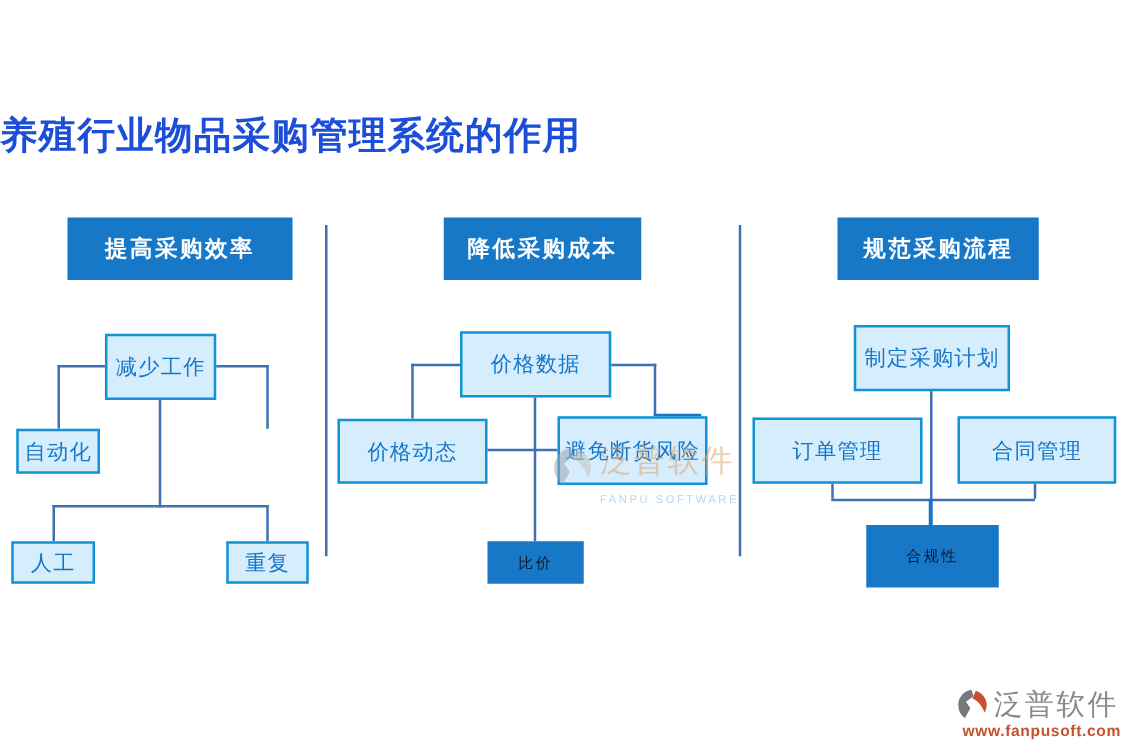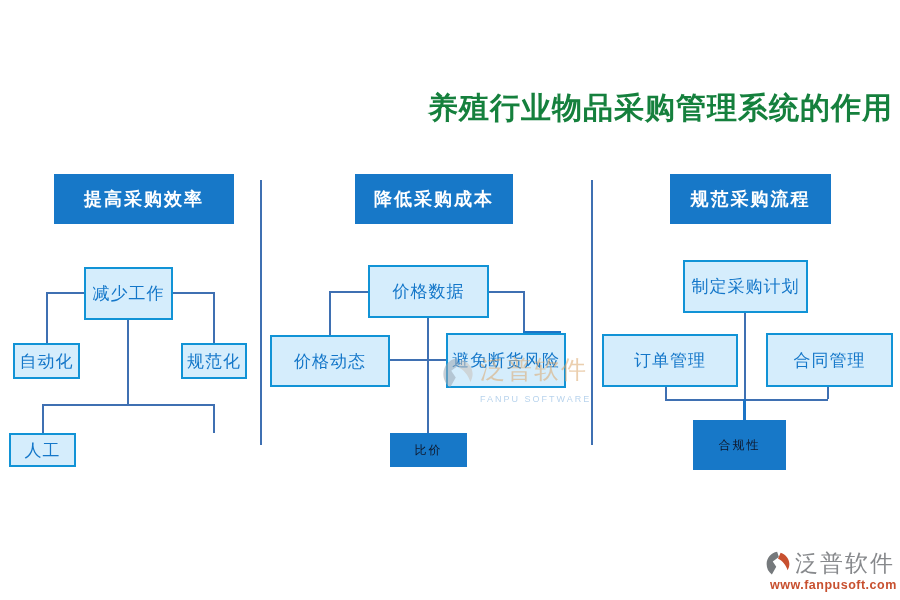--- a/index.html
+++ b/index.html
@@ -1,22 +1,22 @@
 <!DOCTYPE html>
 <html><head>
 <meta charset="utf-8">
 <style>
   html,body{margin:0;padding:0;background:#ffffff;}
   #canvas{
     position:relative;width:900px;height:600px;background:#ffffff;overflow:hidden;
     font-family:"Liberation Sans", sans-serif;
   }
   .title{
-    position:absolute;top:88px;left:0;width:893px;text-align:right;
-    font-family:"Liberation Serif", serif;font-weight:bold;font-size:30px;color:#15803d;
+    position:absolute;top:88px;left:0;width:893px;text-align:left;
+    font-family:"Liberation Serif", serif;font-weight:bold;font-size:30px;color:#1d4ed8;
     letter-spacing:1px;
   }
   .hdr{
     position:absolute;background:#1778c8;color:#ffffff;
     font-family:"Liberation Serif", serif;font-weight:bold;font-size:18px;
     display:flex;align-items:center;justify-content:center;letter-spacing:2px;
   }
   .node{
     position:absolute;background:#d5edfc;border:2px solid #1193d6;box-sizing:border-box;
     color:#1477c9;font-size:17px;display:flex;align-items:center;justify-content:center;
@@ -72,32 +72,32 @@
   <div class="hline" style="left:388px;top:359px;width:79px;"></div>
 
   <div class="vline" style="left:744px;top:311px;height:109px;"></div>
   <div class="hline" style="left:665px;top:399px;width:163px;"></div>
   <div class="vline" style="left:665px;top:386px;height:13px;"></div>
   <div class="vline" style="left:827px;top:385px;height:14px;"></div>
   <div class="thickline" style="left:743px;top:399px;width:3px;height:21px;"></div>
 
   <div class="node" style="left:84px;top:267px;width:89px;height:53px;">减少工作</div>
   <div class="node" style="left:13px;top:343px;width:67px;height:36px;">自动化</div>
-  <div class="node" style="left:181px;top:343px;width:66px;height:36px;">规范化</div>
   <div class="node" style="left:9px;top:433px;width:67px;height:34px;">人工</div>
+  <div class="node" style="left:181px;top:433px;width:66px;height:34px;">重复</div>
 
   <div class="node" style="left:368px;top:265px;width:121px;height:53px;">价格数据</div>
   <div class="node" style="left:270px;top:335px;width:120px;height:52px;">价格动态</div>
   <div class="node" style="left:446px;top:333px;width:120px;height:55px;">避免断货风险</div>
   <div class="node-dark" style="left:390px;top:433px;width:77px;height:34px;">比价</div>
 
   <div class="node" style="left:683px;top:260px;width:125px;height:53px;">制定采购计划</div>
   <div class="node" style="left:602px;top:334px;width:136px;height:53px;">订单管理</div>
   <div class="node" style="left:766px;top:333px;width:127px;height:54px;">合同管理</div>
-  <div class="node-dark" style="left:693px;top:420px;width:93px;height:50px;">合规性</div>
+  <div class="node-dark" style="left:693px;top:420px;width:106px;height:50px;">合规性</div>
 
   <div class="watermark">
     <svg width="36" height="36" viewBox="0 0 32 32">
       <path d="M15 2 C8 3 3 9 3 16 C3 21 5 25 9 28 L14 19 L10 13 L17 8 Z" fill="#9aa7b4"></path>
       <path d="M19 3 C25 5 29 10 29 16 C29 19 28 21 27 23 C25 17 21 12 16 10 Z" fill="#c9c2bb"></path>
     </svg>
     <div class="wm-text">
       <div class="wm-brand">泛普软件</div>
       <div class="wm-sub">FANPU SOFTWARE</div>
     </div>

